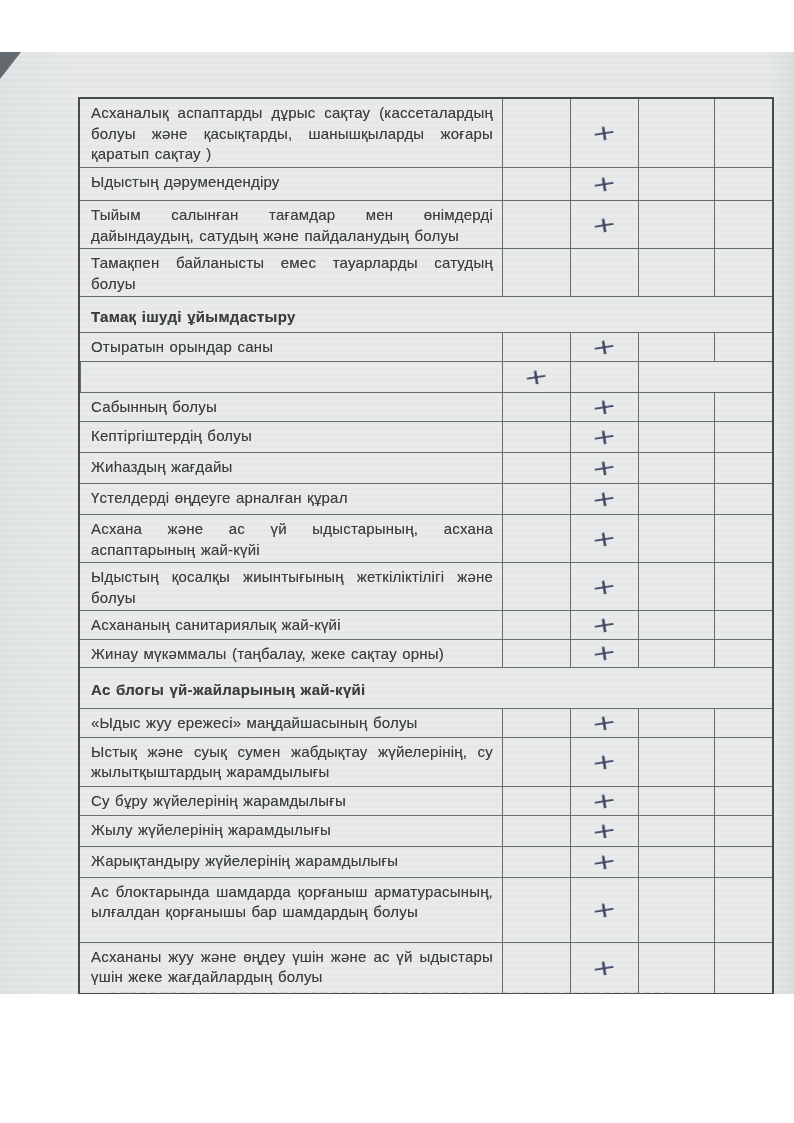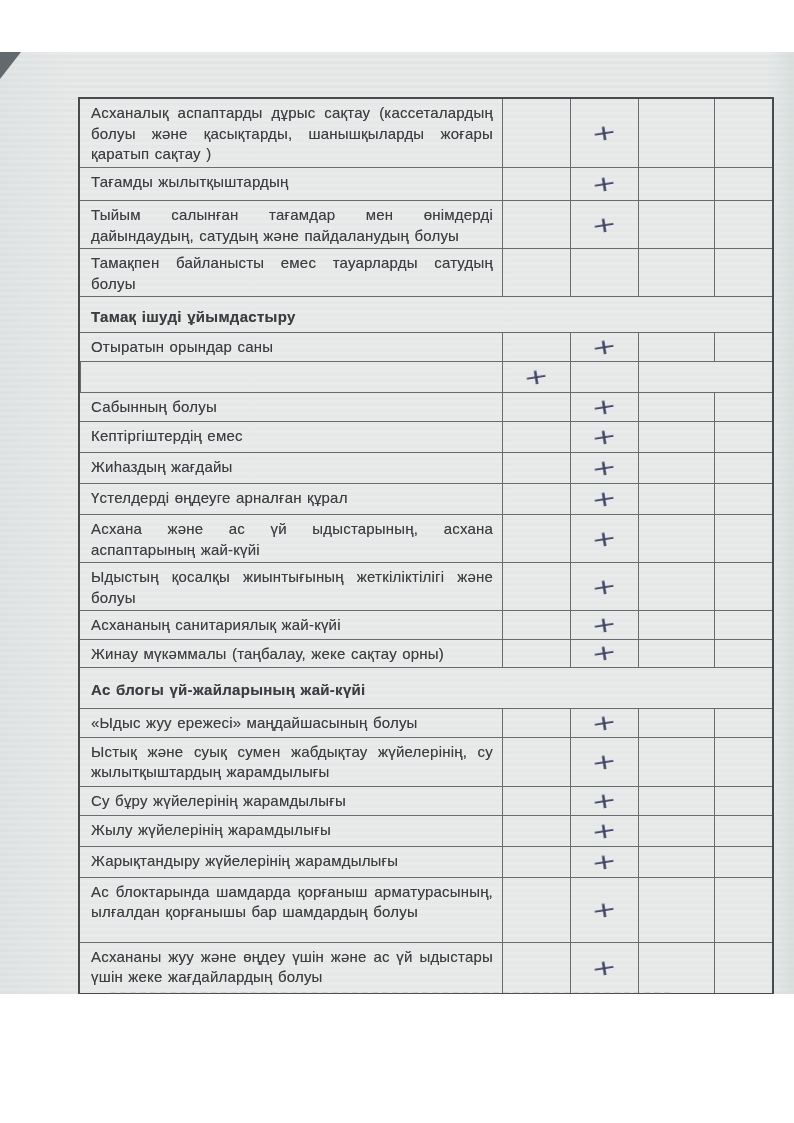--- a/index.html
+++ b/index.html
@@ -71,21 +71,21 @@
         <div class="cell">Асханалық аспаптарды дұрыс сақтау (кассеталардың болуы және қасықтарды, шанышқыларды жоғары қаратып сақтау )</div>
         <div class="ccell"></div>
         <div class="ccell">
             <span class="plus">+</span>
           </div>
         <div class="ccell"></div>
         <div class="ccell"></div>
       </div>
 
       <div class="trow h32">
-        <div class="cell">Тағамды жылытқыштардың</div>
+        <div class="cell">Ыдыстың дәрумендендіру</div>
         <div class="ccell"></div>
         <div class="ccell">
             <span class="plus">+</span>
           </div>
         <div class="ccell"></div>
         <div class="ccell"></div>
       </div>
 
       <div class="trow h43">
         <div class="cell">Тыйым салынған тағамдар мен өнімдерді дайындаудың, сатудың және пайдаланудың болуы</div>
@@ -134,21 +134,21 @@
         <div class="cell">Сабынның болуы</div>
         <div class="ccell"></div>
         <div class="ccell">
             <span class="plus">+</span>
           </div>
         <div class="ccell"></div>
         <div class="ccell"></div>
       </div>
 
       <div class="trow h30">
-        <div class="cell">Кептіргіштердің емес</div>
+        <div class="cell">Кептіргіштердің болуы</div>
         <div class="ccell"></div>
         <div class="ccell">
             <span class="plus">+</span>
           </div>
         <div class="ccell"></div>
         <div class="ccell"></div>
       </div>
 
       <div class="trow h30">
         <div class="cell">Жиһаздың жағдайы</div>

